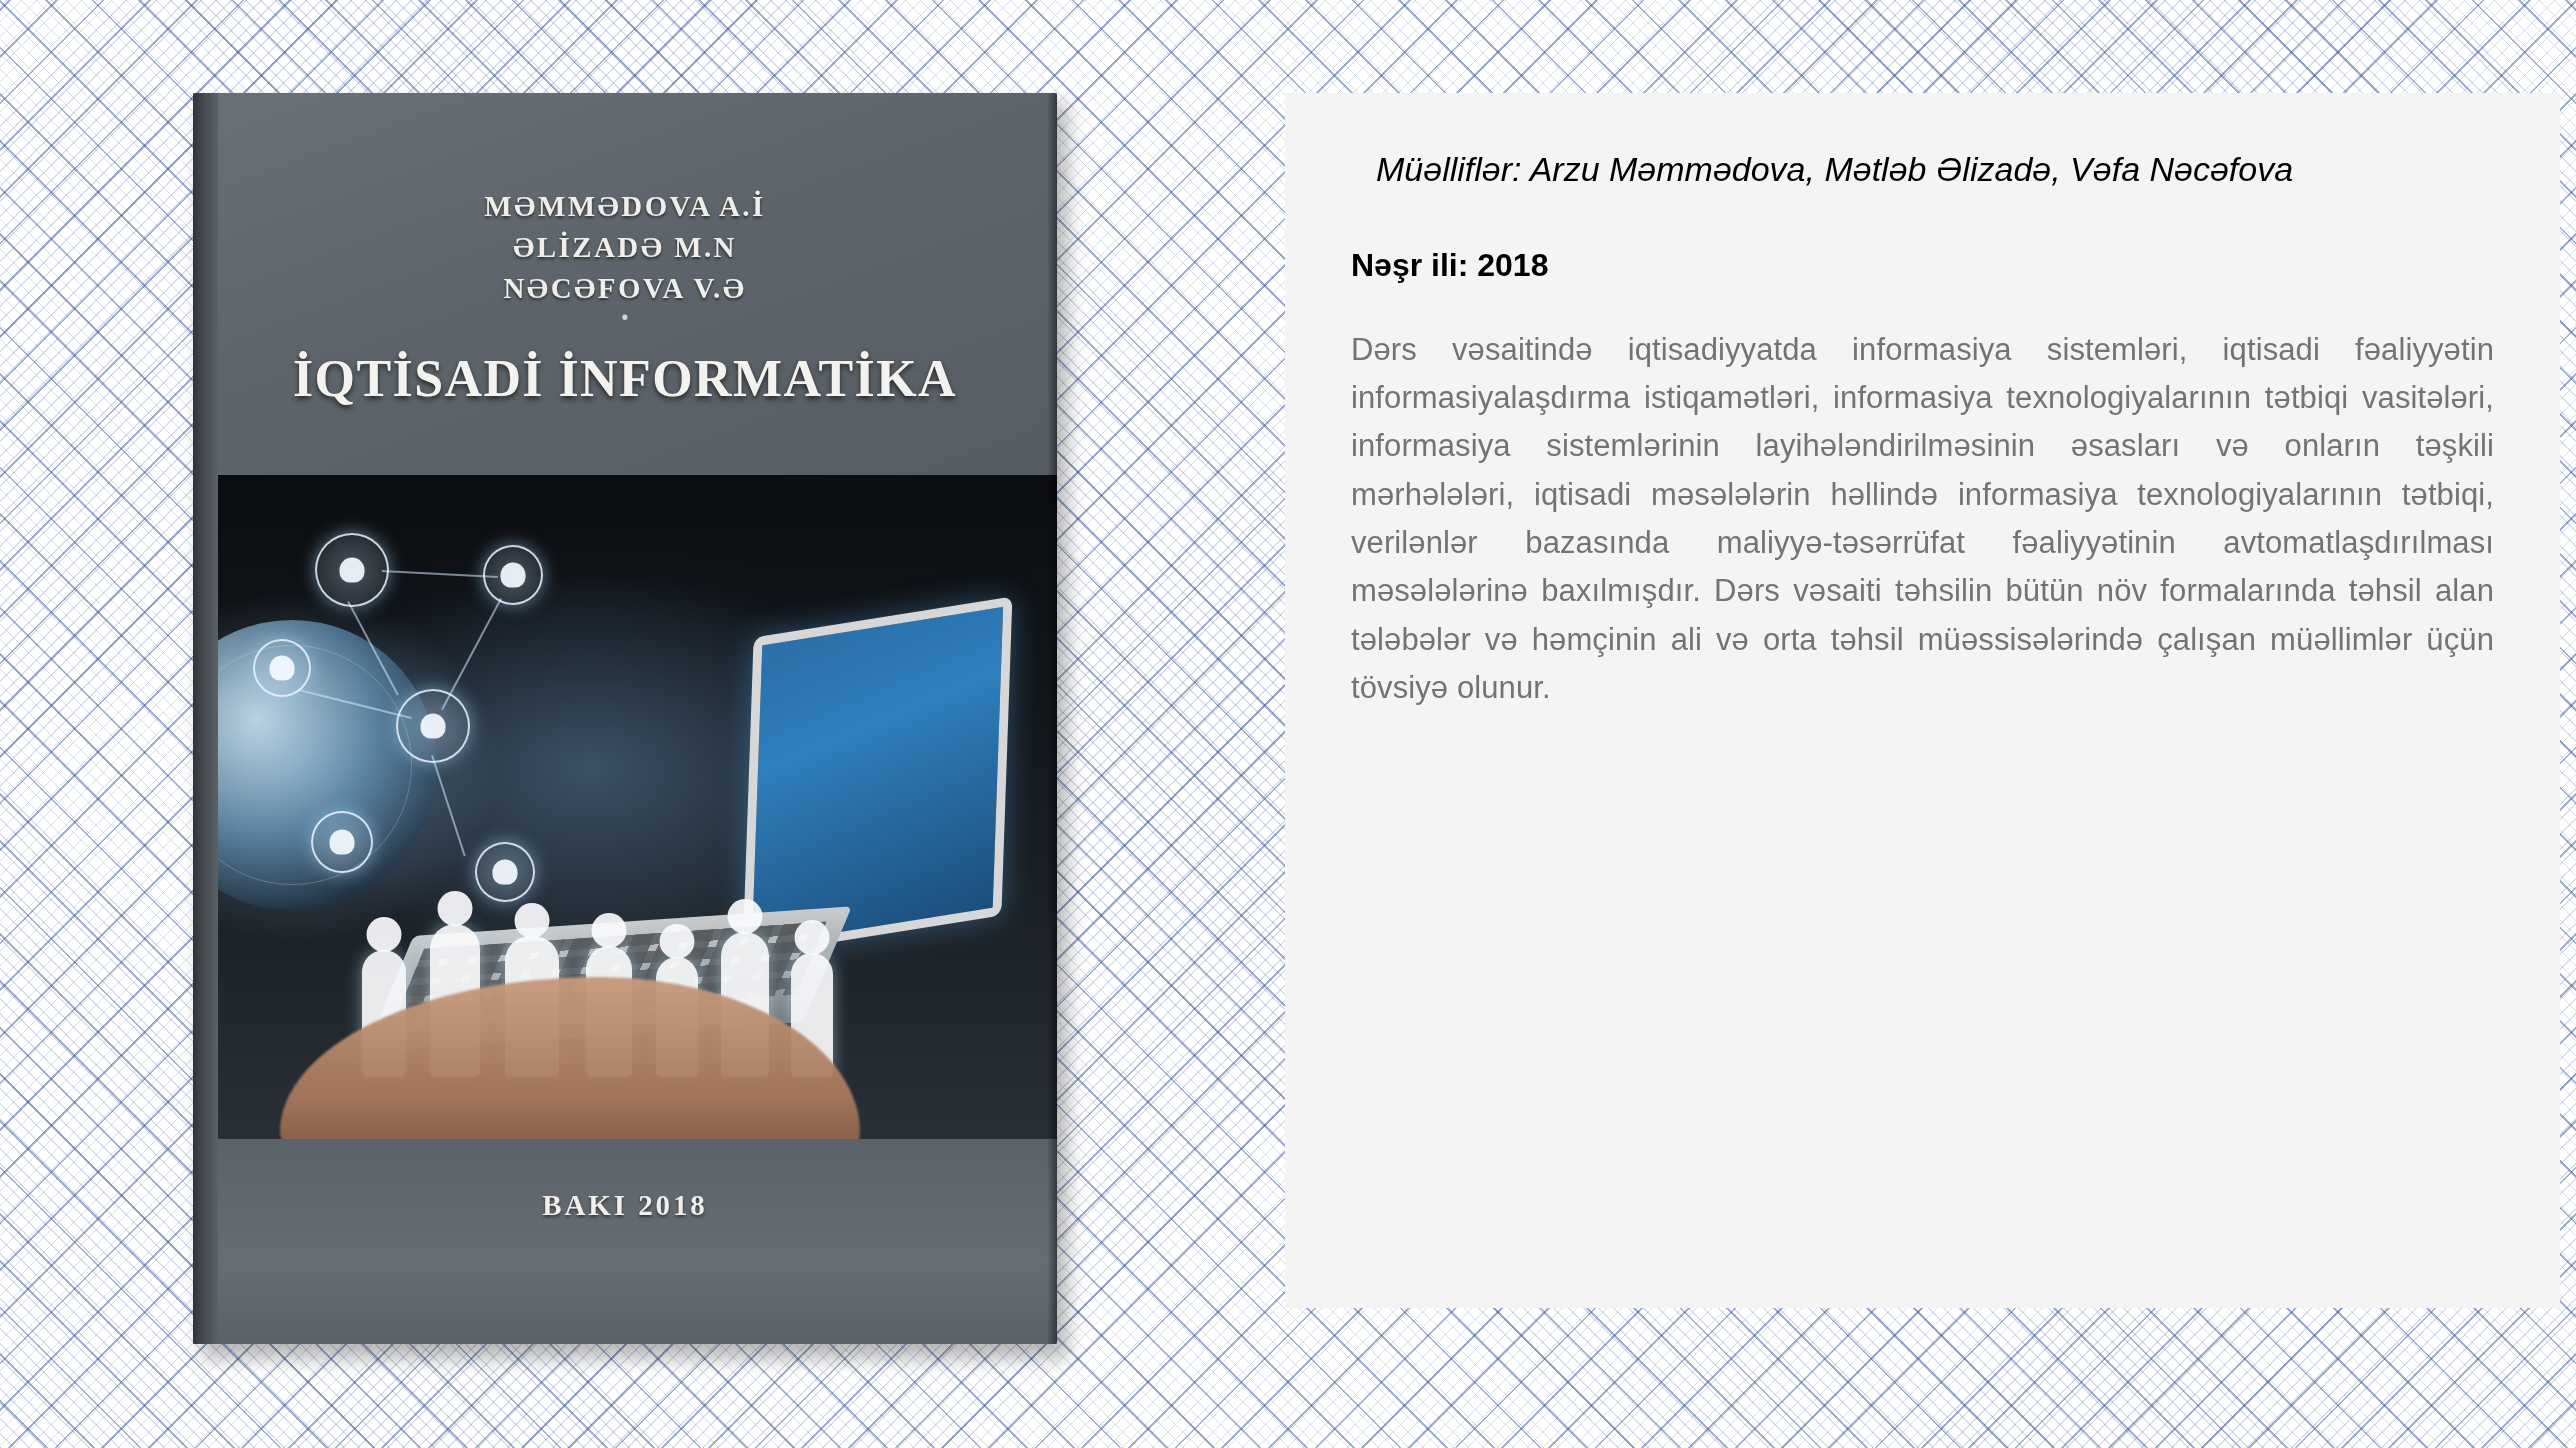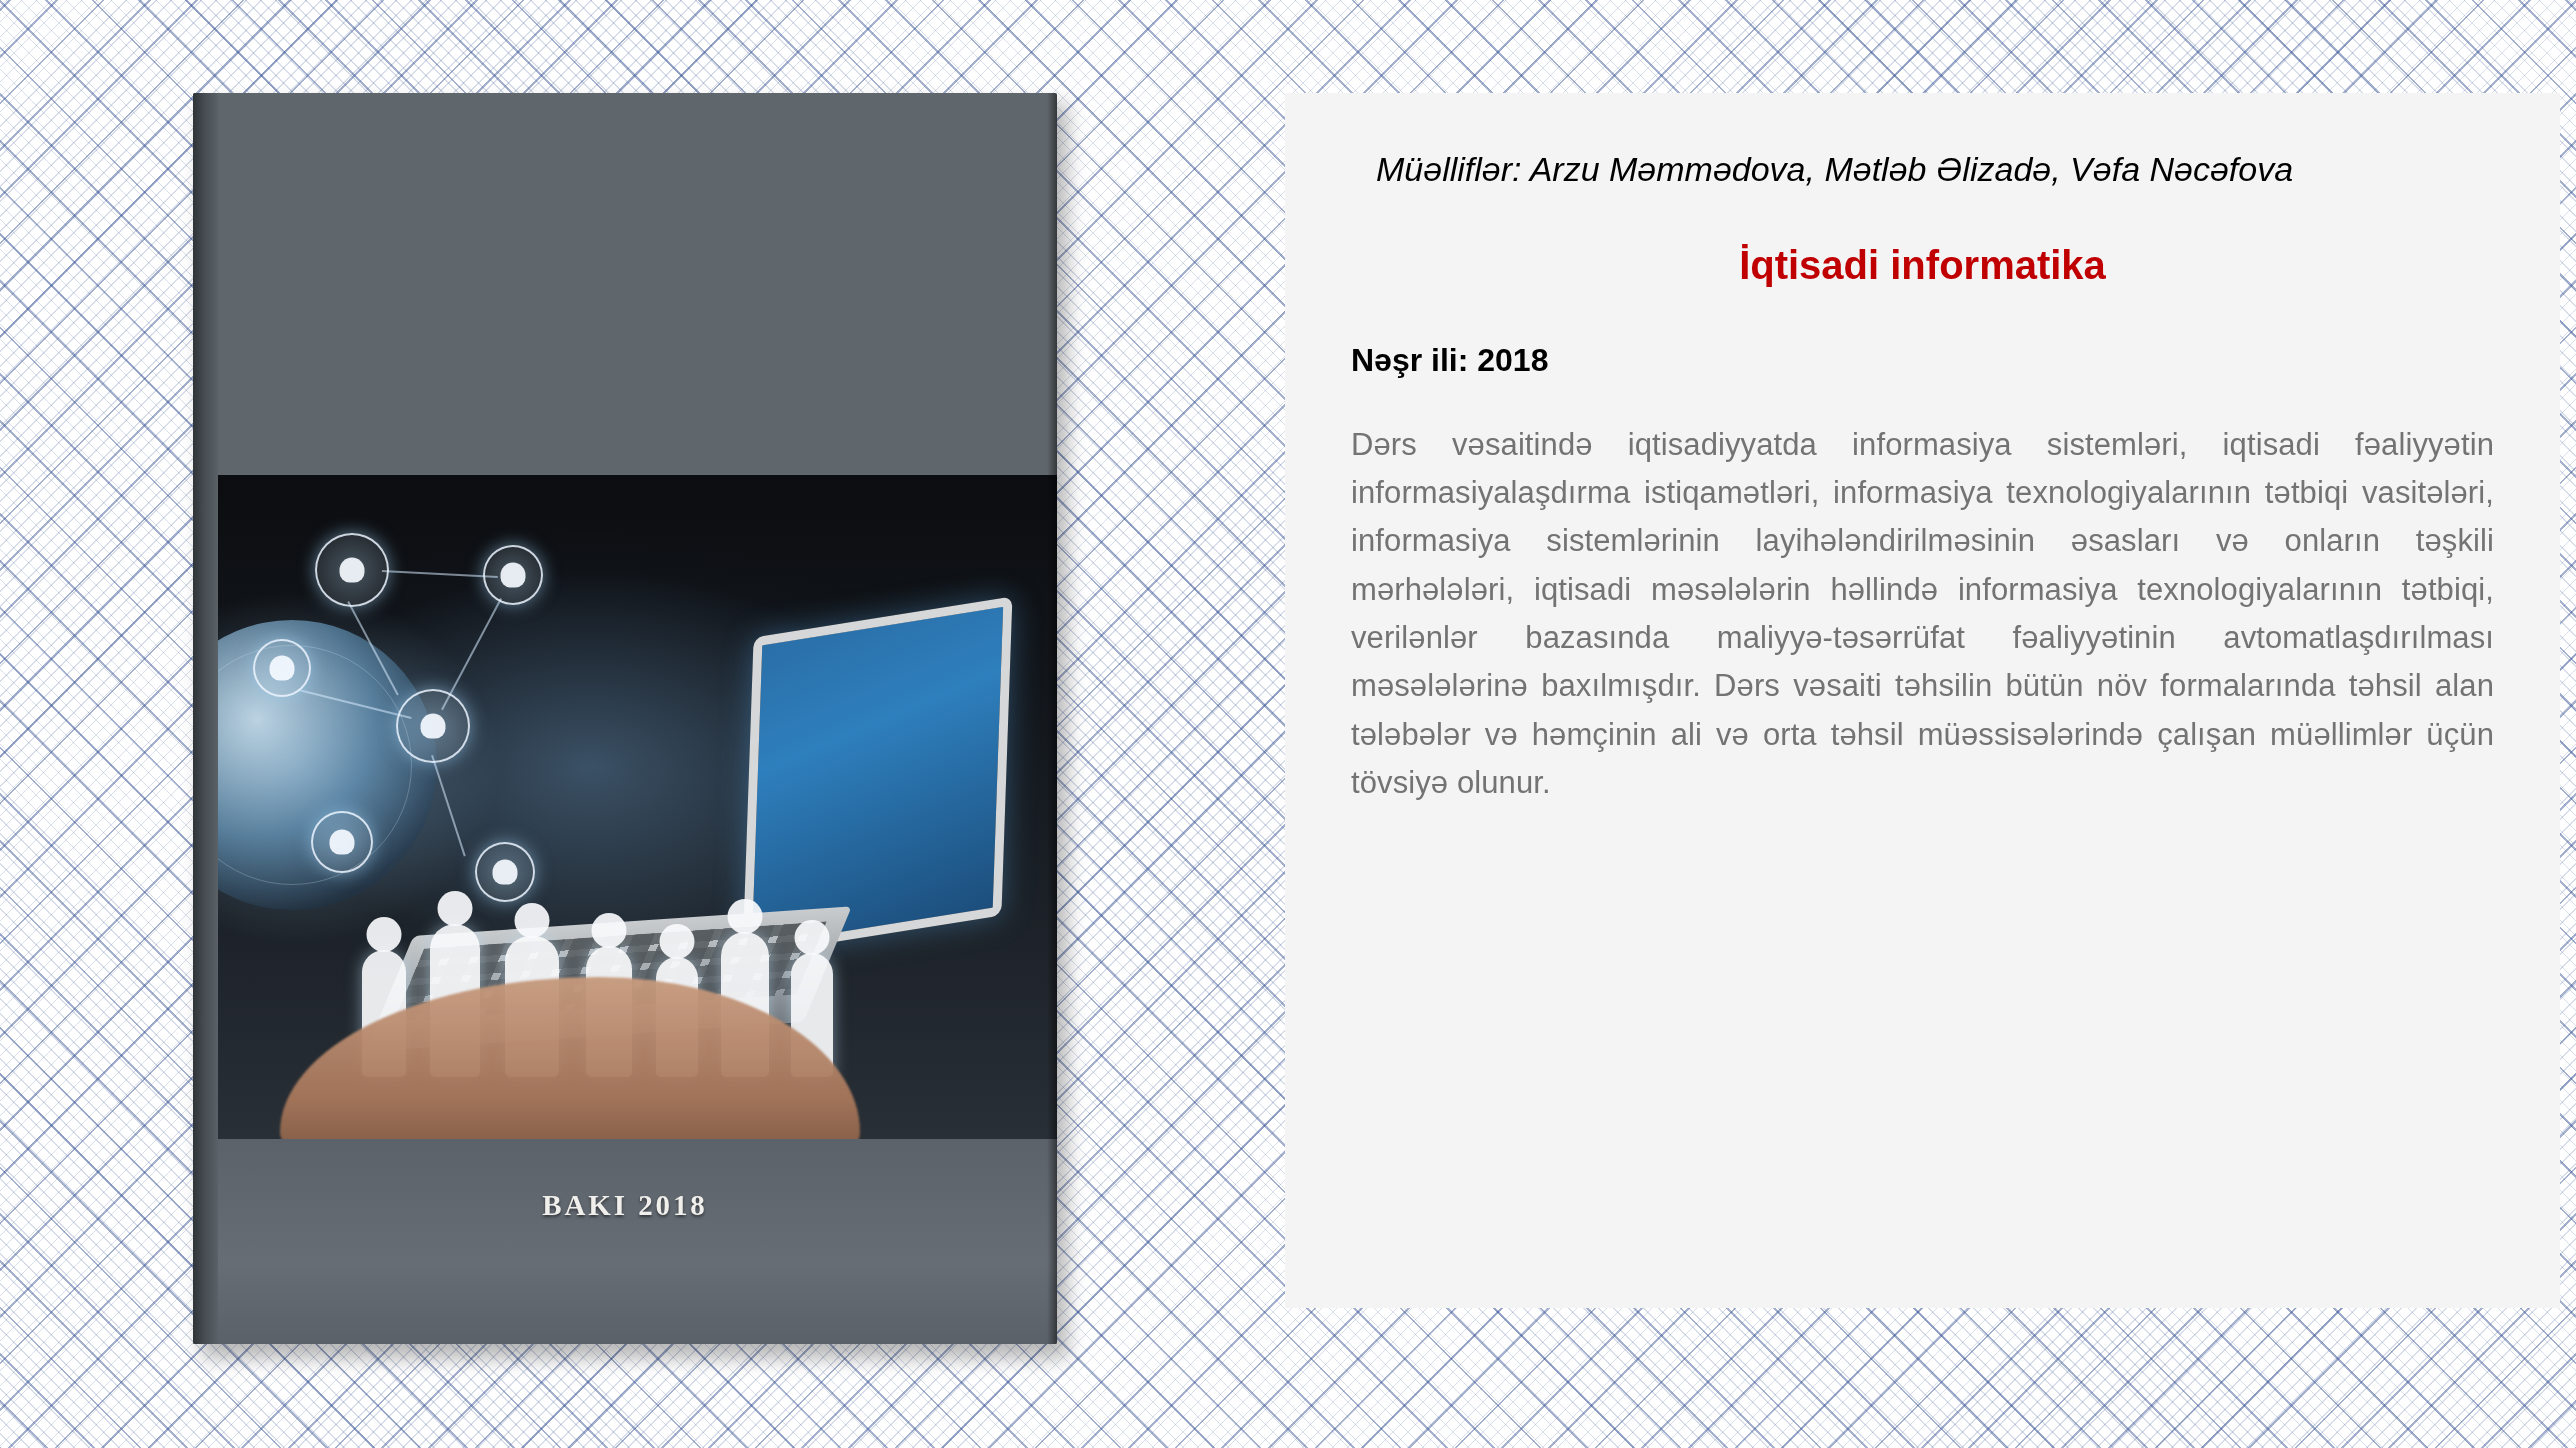--- a/index.html
+++ b/index.html
@@ -309,20 +309,29 @@
 <body>
 
 <div class="page">
 
   <div class="book-wrap">
     <div class="book-shadow"></div>
     <div class="book">
       <div class="spine"></div>
       <div class="edge-right"></div>
 
+      <div class="cover-top">
+        <div class="cover-authors">
+          <div>MƏMMƏDOVA A.İ</div>
+          <div>ƏLİZADƏ M.N</div>
+          <div>NƏCƏFOVA V.Ə</div>
+        </div>
+        <div class="cover-dot">•</div>
+        <div class="cover-title">İQTİSADİ İNFORMATİKA</div>
+      </div>
 
       <div class="cover-art">
         <div class="globe"></div>
 
         <div class="link l1"></div>
         <div class="link l2"></div>
         <div class="link l3"></div>
         <div class="link l4"></div>
         <div class="link l5"></div>
 
@@ -353,20 +362,19 @@
 
       <div class="cover-bottom">
         <div class="cover-imprint">BAKI 2018</div>
       </div>
     </div>
   </div>
 
   <div class="content-panel">
     <div class="content-inner">
       <div class="authors">Müəlliflər: Arzu Məmmədova, Mətləb Əlizadə, Vəfa Nəcəfova</div>
-      <div class="book-title">İqtisadi informatika</div>
       <div class="pub-line">Nəşr ili: 2018</div>
       <div class="description">Dərs vəsaitində iqtisadiyyatda informasiya sistemləri, iqtisadi fəaliyyətin informasiyalaşdırma istiqamətləri, informasiya texnologiyalarının tətbiqi vasitələri, informasiya sistemlərinin layihələndirilməsinin əsasları və onların təşkili mərhələləri, iqtisadi məsələlərin həllində informasiya texnologiyalarının tətbiqi, verilənlər bazasında maliyyə-təsərrüfat fəaliyyətinin avtomatlaşdırılması məsələlərinə baxılmışdır. Dərs vəsaiti təhsilin bütün növ formalarında təhsil alan tələbələr və həmçinin ali və orta təhsil müəssisələrində çalışan müəllimlər üçün tövsiyə olunur.</div>
     </div>
   </div>
 
 </div>
 
 
 </body></html>

